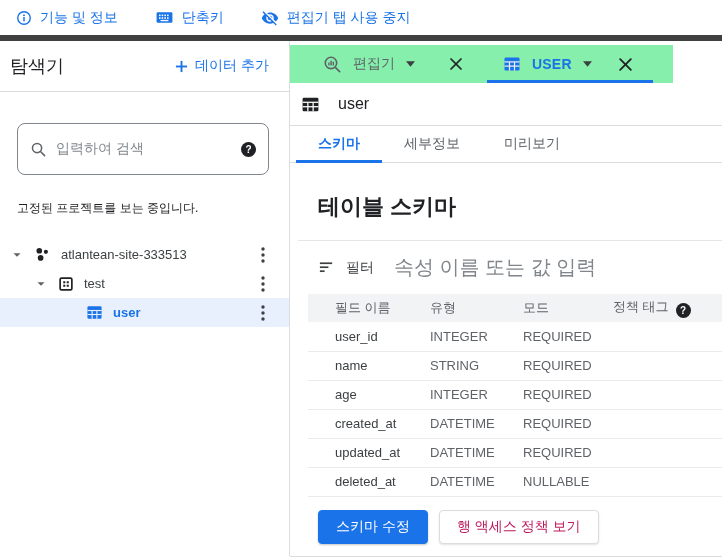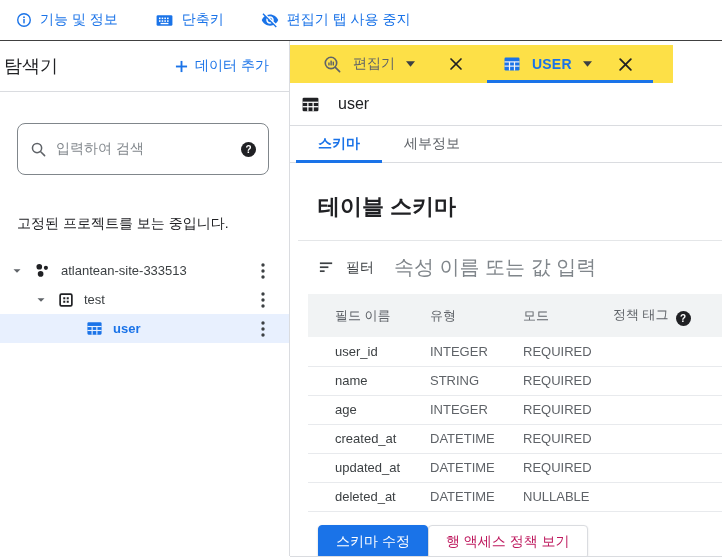--- a/index.html
+++ b/index.html
@@ -5,49 +5,49 @@
   * { box-sizing: border-box; margin: 0; padding: 0; }
   html,body { width:722px; height:557px; }
   body {
     font-family: "Liberation Sans", sans-serif;
     background:#fff; color:#202124; overflow:hidden; position:relative;
     font-size:14px;
   }
   svg { display:block; flex:none; }
 
   
-  .topbar { height:41px; border-bottom:1px solid #404040; display:flex; align-items:center; padding-left:16px; gap:37px; background:#fff; }
+  .topbar { height:41px; border-bottom:6px solid #404040; display:flex; align-items:center; padding-left:16px; gap:37px; background:#fff; }
   .topbar-item { display:flex; align-items:center; gap:8px; color:#1a73e8; font-size:14px; cursor:pointer; white-space:nowrap; }
 
   
   .main { display:flex; height:515px; }
   .sidebar { width:290px; flex:none; border-right:1px solid #dadce0; background:#fff; }
   .content { flex:1; position:relative; background:#fff; }
 
   
-  .sb-header { height:51px; display:flex; align-items:center; justify-content:space-between; padding:0 20px 0 4px; border-bottom:1px solid #dadce0; }
+  .sb-header { height:51px; display:flex; align-items:center; justify-content:space-between; padding:0 20px 0 10px; border-bottom:1px solid #dadce0; }
   .sb-title { font-size:18px; color:#202124; }
   .add-data { display:flex; align-items:center; gap:7px; color:#1a73e8; font-size:14px; cursor:pointer; }
   .search-box { margin:31px 20px 0 17px; height:52px; border:1px solid #80868b; border-radius:8px; display:flex; align-items:center; padding:0 12px 0 12px; gap:9px; }
   .search-ph { flex:1; color:#80868b; font-size:14px; }
   .help-badge { width:15px; height:15px; border-radius:50%; background:#202124; color:#fff; font-size:10px; font-weight:bold; display:inline-flex; align-items:center; justify-content:center; flex:none; }
-  .pinned-note { margin:40px 18px 0 17px; font-size:14px; color:#202124; }
+  .pinned-note { margin:25px 18px 0 17px; font-size:12px; color:#202124; }
   .tree { margin-top:23px; }
   .tree-row { height:29px; display:flex; align-items:center; gap:10px; padding-right:22px; font-size:13px; color:#3c4043; cursor:pointer; }
   .tree-row .lbl { white-space:nowrap; }
   .tree-row.depth0 { padding-left:10px; }
   .tree-row.depth1 { padding-left:34px;text-align:right; }
   .tree-row.depth2 { padding-left:86px; }
   .tree-row.selected { background:#e8f0fe; }
   .tree-row.selected .lbl { color:#1a73e8; font-weight:bold; }
   .kebab { margin-left:auto; cursor:pointer; padding:2px; }
 
   
   .tabstrip { margin-top:4px; height:38px; display:flex; }
-  .tabstrip-gray { width:383px; background:#fde047; display:flex; }
+  .tabstrip-gray { width:383px; background:#86efac; display:flex; }
   .etab { display:flex; align-items:center; gap:11px; padding:0 22px 0 33px; cursor:pointer; position:relative; }
   .etab.editor { width:197px; }
   .etab.user { width:166px; padding:0 18px 0 16px; }
   .etab .etab-label { font-size:14px; color:#5f6368; white-space:nowrap; }
   .etab.user .etab-label { color:#1a73e8; font-weight:bold; letter-spacing:.2px; }
   .etab.user::after { content:""; position:absolute; left:0; right:0; bottom:0; height:3px; background:#1a73e8; }
   .etab .x { margin-left:auto; padding:2px; cursor:pointer; }
 
   
   .title-row { height:43px; display:flex; align-items:center; gap:18px; padding-left:11px; border-bottom:1px solid #dadce0; }
@@ -57,31 +57,31 @@
   .itab.active { color:#1a73e8; font-weight:bold; }
   .itab.active::after { content:""; position:absolute; left:0; right:0; bottom:-1px; height:3px; background:#1a73e8; }
 
   .section-title { font-size:22px; font-weight:700; color:#202124; margin:29px 0 0 28px; }
   .schema-divider { border-top:1px solid #e4e6e8; margin:18px 0 0 8px; }
   .filter-row { display:flex; align-items:center; gap:11px; padding:13px 0 13px 28px; }
   .filter-label { font-size:14px; color:#3c4043; }
   .filter-ph { font-size:20px; color:#80868b; margin-left:9px; }
 
   table.schema { border-collapse:collapse; margin-left:18px; width:calc(100% - 18px); font-size:13px; table-layout:fixed; }
-  table.schema th { background:#f1f3f4; font-weight:400; color:#5f6368; text-align:left; height:43px; padding:0; }
+  table.schema th { background:#f1f3f4; font-weight:400; color:#5f6368; text-align:left; height:28px; padding:0; }
   table.schema td { height:29px; padding:0; border-bottom:1px solid #e8eaed; }
   .col-name  { width:122px; padding-left:27px !important; }
   .col-type  { width:93px; }
   .col-mode  { width:90px; }
   .col-policy{ }
   td.c-name { color:#3c4043; }
   td.c-type, td.c-mode { color:#5f6368; }
   th .help-badge { vertical-align:-3px; margin-left:7px; }
 
-  .buttons-row { display:flex; gap:0; margin:13px 0 0 28px; }
+  .buttons-row { display:flex; gap:11px; margin:13px 0 0 28px; }
   .btn { height:34px; border-radius:4px; font-size:14px; font-family:"Liberation Sans",sans-serif; padding:0 17px; cursor:pointer; display:flex; align-items:center; white-space:nowrap; }
   .btn-primary { background:#1a73e8; border:1px solid #1a73e8; color:#fff; box-shadow:0 1px 2px rgba(60,64,67,.3); }
   .btn-secondary { background:#fff; border:1px solid #dadce0; color:#be185d; box-shadow:0 1px 2px rgba(60,64,67,.15); }
 
   .bottom-line { position:absolute; bottom:0; left:290px; right:0; border-top:1px solid #dadce0; }
 </style>
 </head>
 <body>
 
 <div class="topbar">
@@ -294,20 +294,21 @@
               <line x1="11.5" y1="6.9" x2="11.5" y2="15.5"></line>
             </g>
           </svg>
         </span>
       <span class="title-text">user</span>
     </div>
 
     <div class="inner-tabs">
       <div class="itab active">스키마</div>
       <div class="itab">세부정보</div>
+      <div class="itab">미리보기</div>
     </div>
 
     <div class="section-title">테이블 스키마</div>
     <div class="schema-divider"></div>
 
     <div class="filter-row">
       <span>
           <svg viewBox="0 0 18 18" width="17" height="17" fill="#3c4043">
             <rect x="2" y="3.6" width="13" height="1.8"></rect>
             <rect x="2" y="7.8" width="9" height="1.8"></rect>

